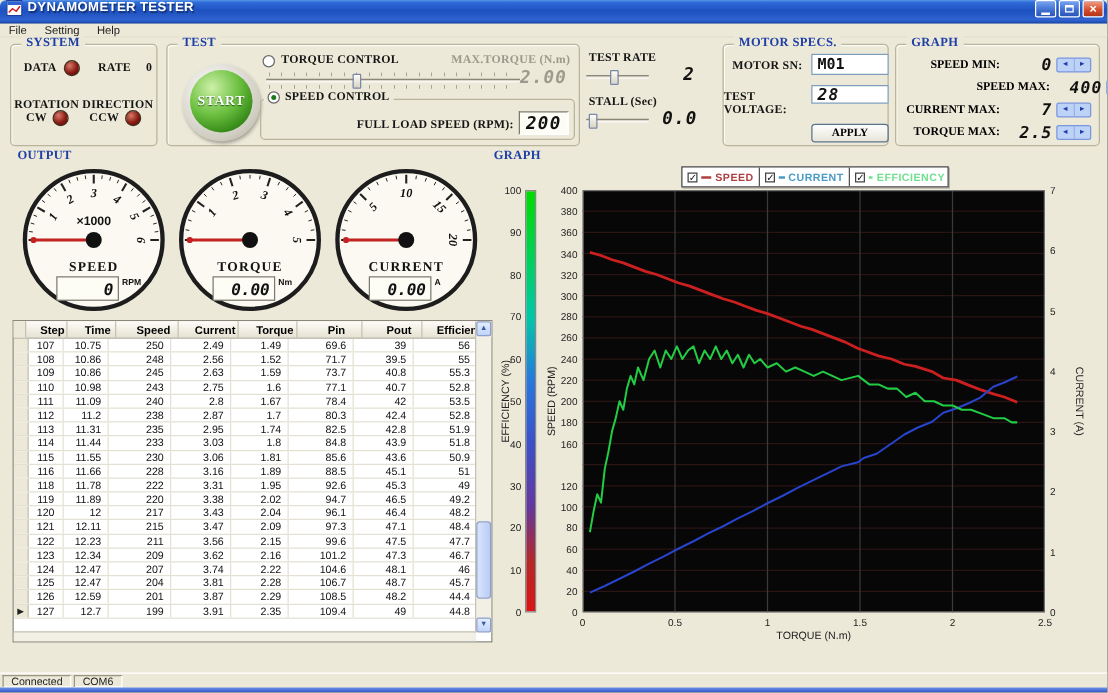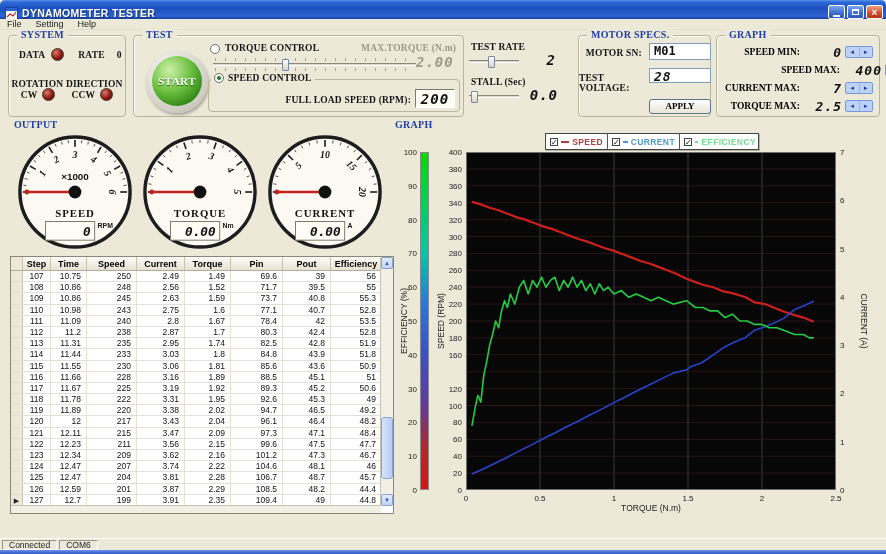--- a/index.html
+++ b/index.html
@@ -2,21 +2,21 @@
 <html><head>
 <meta charset="utf-8">
 <style>
   * { margin:0; padding:0; box-sizing:border-box; }
   html,body { width:886px; height:554px; background:#777; font-family:"Liberation Sans",sans-serif; }
   #window { position:relative; width:886px; height:554px; background:#ECE9D8; overflow:hidden; }
 
   
   .titlebar { position:absolute; left:0; top:0; width:886px; height:19px;
     background:linear-gradient(180deg,#5A96E8 0%,#2E6BD8 10%,#1E50C0 45%,#2E63D0 85%,#16409F 100%);
-    border-radius:5px 5px 0 0; display:flex; align-items:flex-end; padding:0 3px; }
+    border-radius:5px 5px 0 0; display:flex; align-items:flex-start; padding:0 3px; }
   .appicon { width:13px; height:13px; margin:0 4px 0 2px; display:inline-block; }
   .title { color:#fff; font-size:10.5px; font-weight:bold; text-shadow:1px 1px 1px #10306e; letter-spacing:.3px; }
   .winbtns { margin-left:auto; display:flex; gap:2px; }
   .wbtn { width:17px; height:14px; border-radius:2px; border:1px solid #fff;
     display:flex; align-items:center; justify-content:center; font-size:10px; color:#fff;
     background:linear-gradient(180deg,#7AA4F0,#3E6ED0 60%,#2B55B8); }
   .wbtn.close { background:linear-gradient(180deg,#F0A088,#D6502E 55%,#B03418); font-weight:bold; }
   .minbar { width:7px; height:2px; background:#fff; margin-top:7px; }
   .restbox { width:7px; height:6px; border:1px solid #fff; border-top-width:2px; }
 
@@ -93,21 +93,21 @@
   .spinner span:first-child { border-right:1px solid #9AB2E8; }
 
   
   .seclabel { position:absolute; font:bold 10px "Liberation Serif",serif; color:#1F3FA6; letter-spacing:.3px; }
   .gauge { position:absolute; width:118px; height:118px; }
 
   
   #table-wrap { position:absolute; left:10px; top:256px; width:384px; height:258px;
     border:1px solid #8a8678; background:#fff; }
   #thead { display:flex; height:14px; font:bold 9px "Liberation Sans",sans-serif;
-    background:linear-gradient(180deg,#fdfcf8,#e6e2d2); border-bottom:1px solid #b0ac9c; }
+    background:linear-gradient(180deg,#fdfcf8,#e6e2d2); border-bottom:1px solid #b0ac9c;gap:11px; }
   #thead .tcell { border-right:1px solid #c6c2b2; display:flex; align-items:center; justify-content:center; }
   #tbody { height:235px; overflow:hidden; }
   .trow { display:flex; height:11.2px; border-bottom:1px solid #e4e1d4; font-size:8.5px; color:#111; }
   .tcell { border-right:1px solid #e4e1d4; line-height:10px; }
   .tcell.num { text-align:right; padding-right:5px; }
   .tcell.ctr { text-align:center; }
   .selcell { width:12px; background:#ece9d8; border-right:1px solid #c6c2b2; font-size:7px; line-height:11px; text-align:center; color:#222; }
   .cw0{width:28px}.cw1{width:36px}.cw2{width:50px}.cw3{width:48px}.cw4{width:46px}.cw5{width:52px}.cw6{width:48px}.cw7{width:51px}
   #vscroll { position:absolute; right:0; top:0; width:13px; height:249px; background:#f2f0e4; border-left:1px solid #c6c2b2; }
   .sbtn { position:absolute; left:0; width:12px; height:12px; background:linear-gradient(180deg,#E3EDFD,#C0D4F8);
@@ -508,31 +508,20 @@
           <div class="tcell cw1 num">11.66</div>
           <div class="tcell cw2 num">228</div>
           <div class="tcell cw3 num">3.16</div>
           <div class="tcell cw4 num">1.89</div>
           <div class="tcell cw5 num">88.5</div>
           <div class="tcell cw6 num">45.1</div>
           <div class="tcell cw7 num">51</div>
         </div>
         <div class="trow">
           <div class="selcell"></div>
-          <div class="tcell cw0 ctr">117</div>
-          <div class="tcell cw1 num">11.67</div>
-          <div class="tcell cw2 num">225</div>
-          <div class="tcell cw3 num">3.19</div>
-          <div class="tcell cw4 num">1.92</div>
-          <div class="tcell cw5 num">89.3</div>
-          <div class="tcell cw6 num">45.2</div>
-          <div class="tcell cw7 num">50.6</div>
-        </div>
-        <div class="trow">
-          <div class="selcell"></div>
           <div class="tcell cw0 ctr">118</div>
           <div class="tcell cw1 num">11.78</div>
           <div class="tcell cw2 num">222</div>
           <div class="tcell cw3 num">3.31</div>
           <div class="tcell cw4 num">1.95</div>
           <div class="tcell cw5 num">92.6</div>
           <div class="tcell cw6 num">45.3</div>
           <div class="tcell cw7 num">49</div>
         </div>
         <div class="trow">

